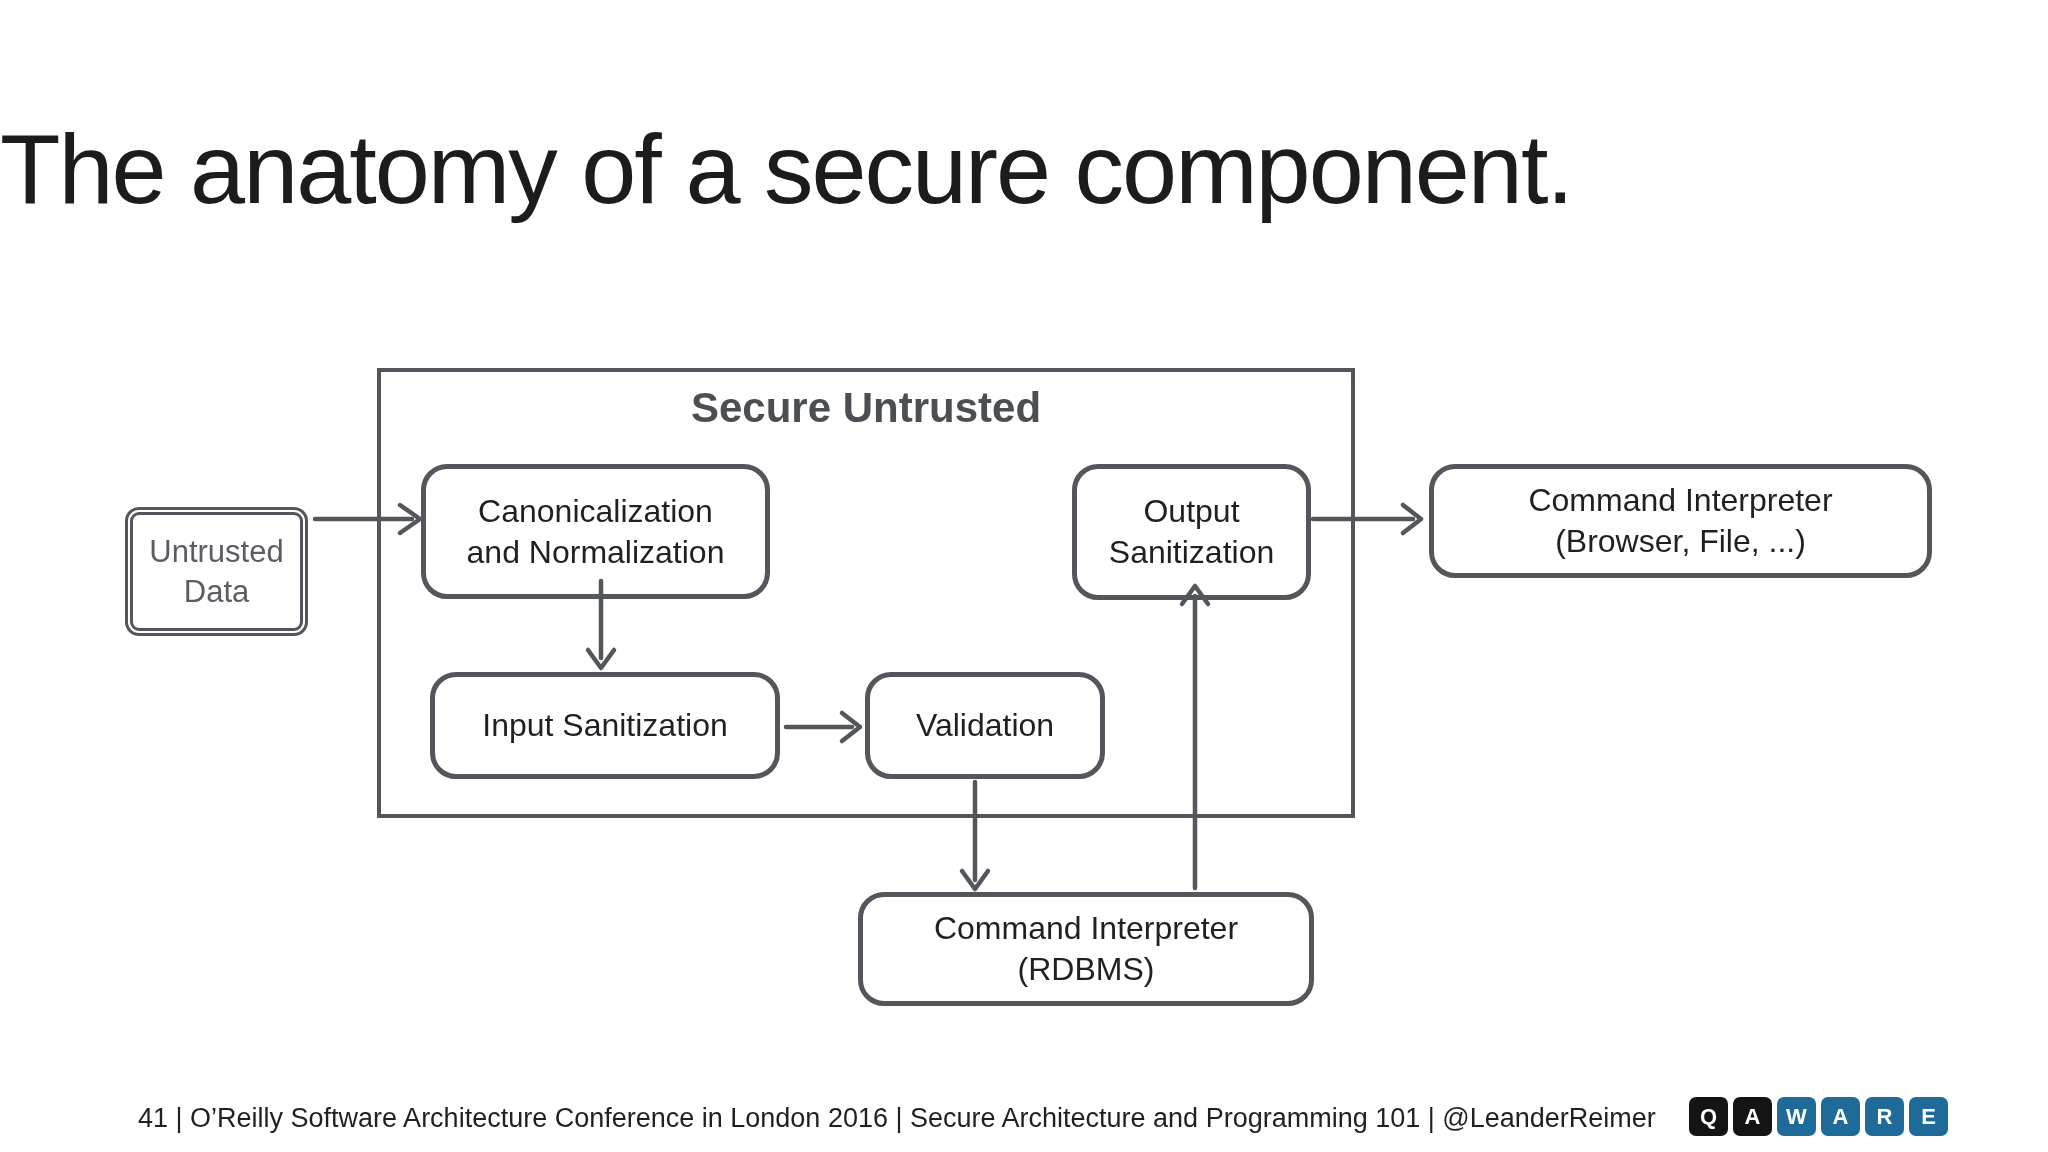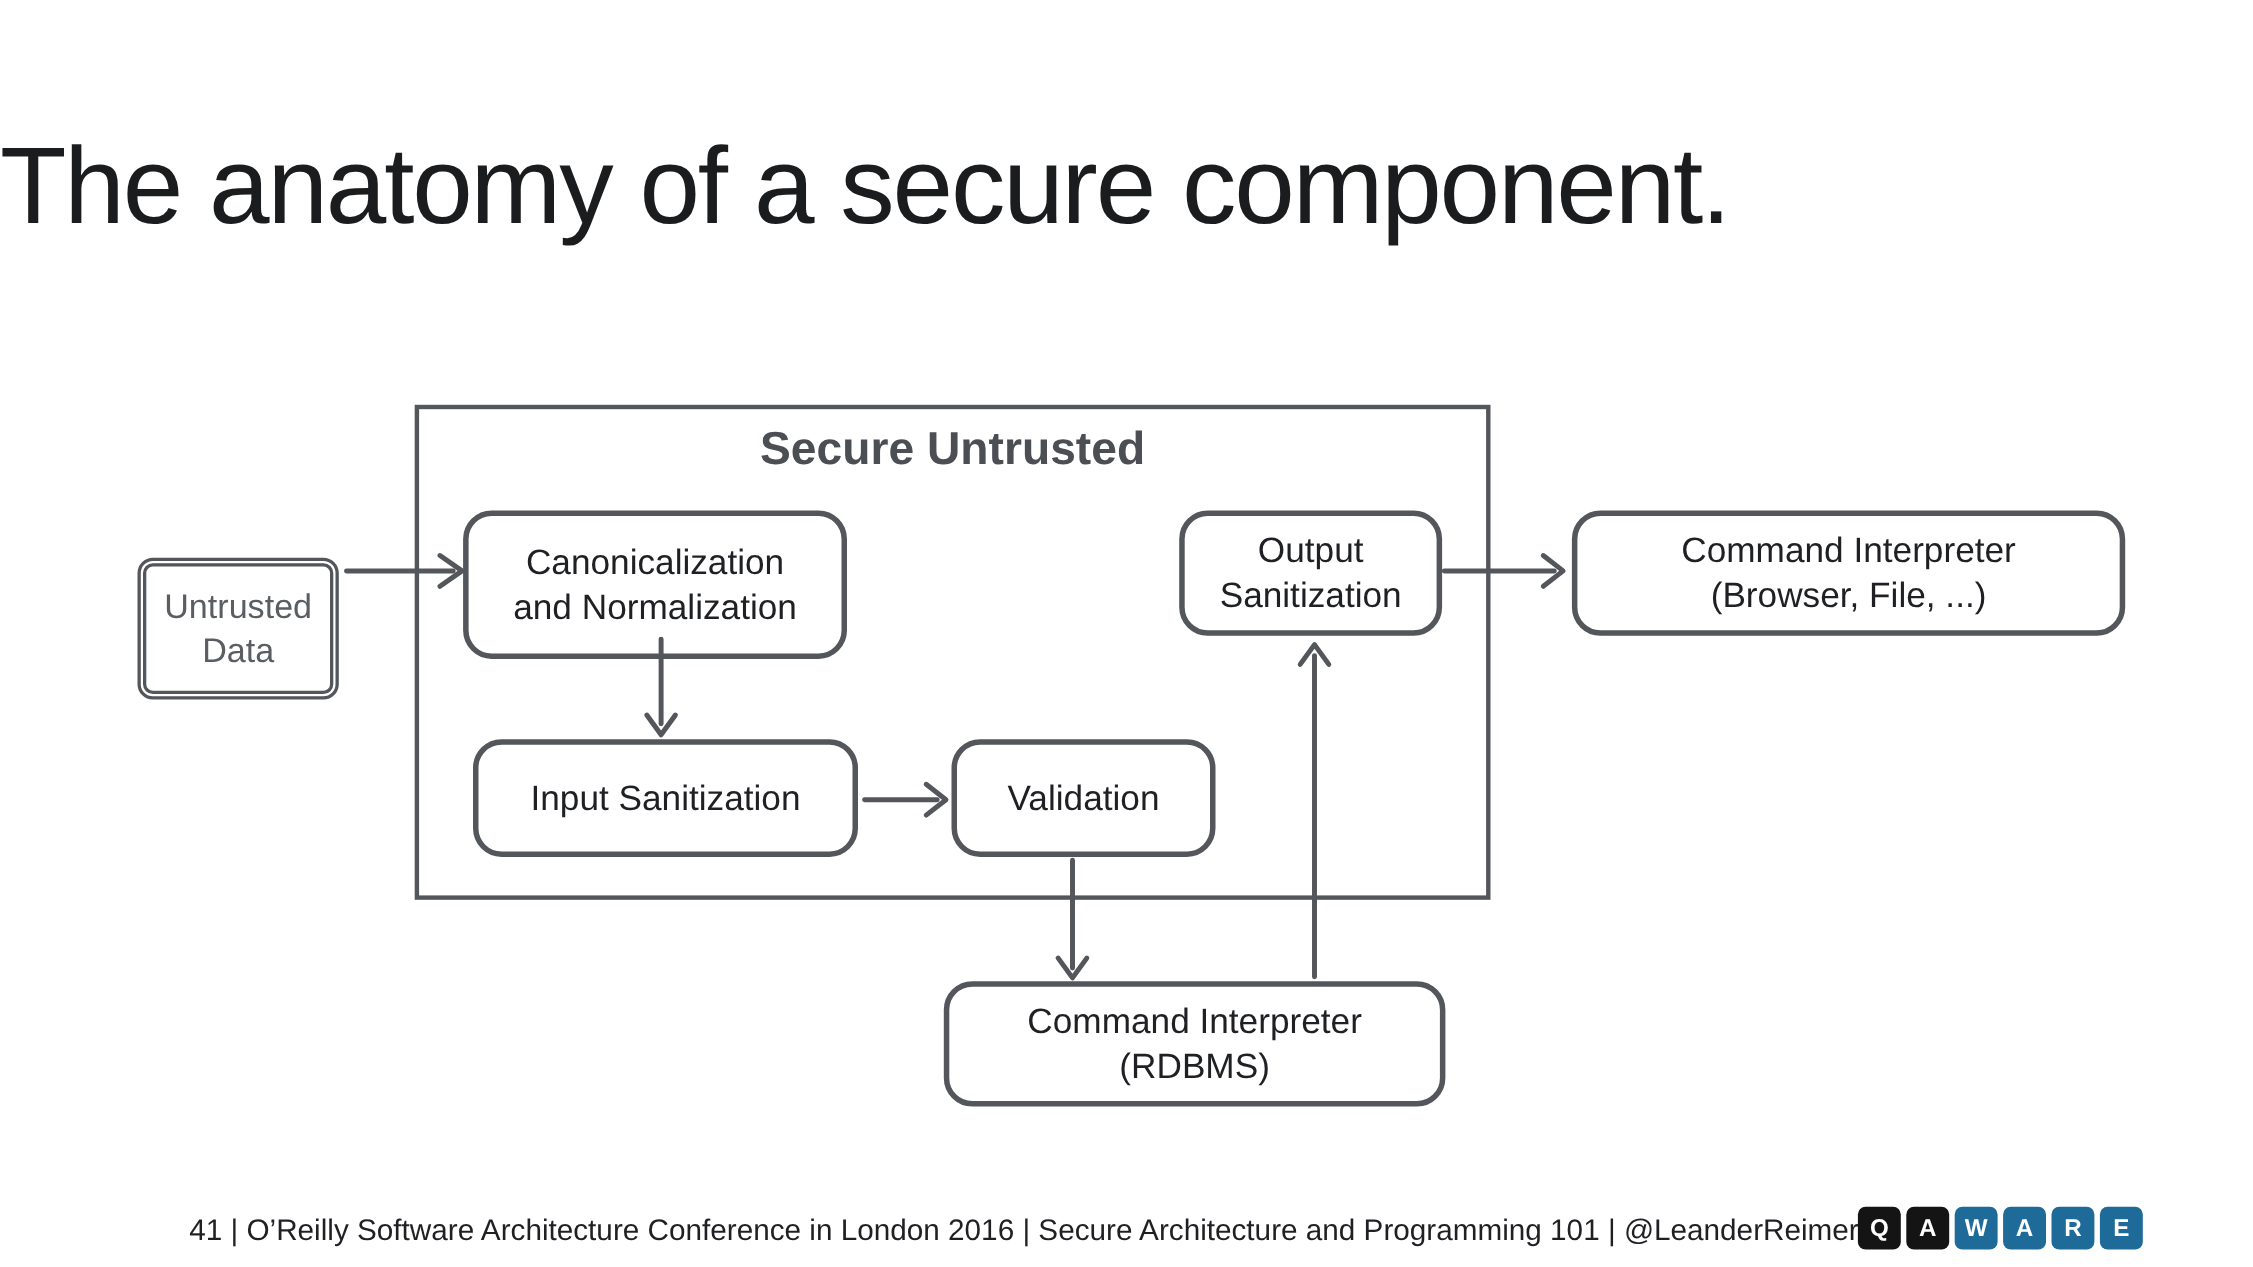--- a/index.html
+++ b/index.html
@@ -54,21 +54,21 @@
     background:transparent;
   }
   .container-label{
     position:absolute;
     left:377px;top:384px;width:978px;
     text-align:center;
     font-size:42px;font-weight:700;
     color:var(--label-text);
   }
   .canonicalization{left:421px;top:464px;width:349px;height:135px;}
-  .output{left:1072px;top:464px;width:239px;height:114px;}
+  .output{left:1072px;top:464px;width:239px;height:136px;}
   .external-ci{left:1429px;top:464px;width:503px;height:114px;}
   .input{left:430px;top:672px;width:350px;height:107px;}
   .validation{left:865px;top:672px;width:240px;height:107px;}
   .rdbms{left:858px;top:892px;width:456px;height:114px;}
 
   .arrows{
     position:absolute;left:0;top:0;width:2048px;height:1152px;
     pointer-events:none;
   }
   .arrow{
@@ -78,21 +78,20 @@
     stroke-linecap:round;
     stroke-linejoin:round;
   }
 
   .footer{
     position:absolute;
     left:138px;top:1103px;
     font-size:27px;
     color:#1f2023;
     white-space:nowrap;
-    margin-left:34px;
   }
   .logo{
     position:absolute;
     left:1689px;top:1097px;
     display:flex;gap:5px;
   }
   .logo-tile{
     width:39px;height:39px;
     border-radius:7px;
     display:flex;align-items:center;justify-content:center;

